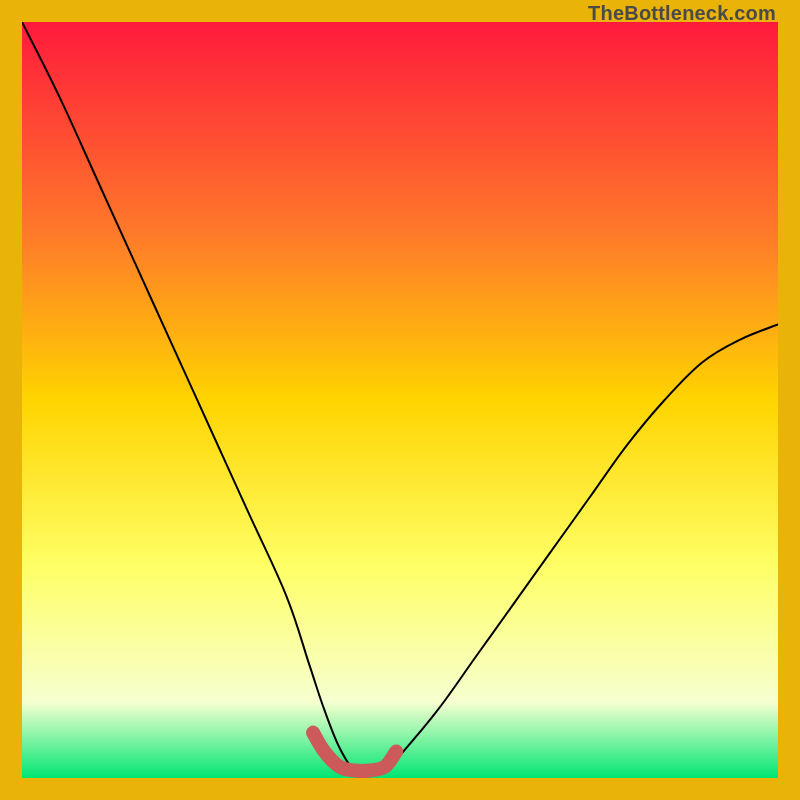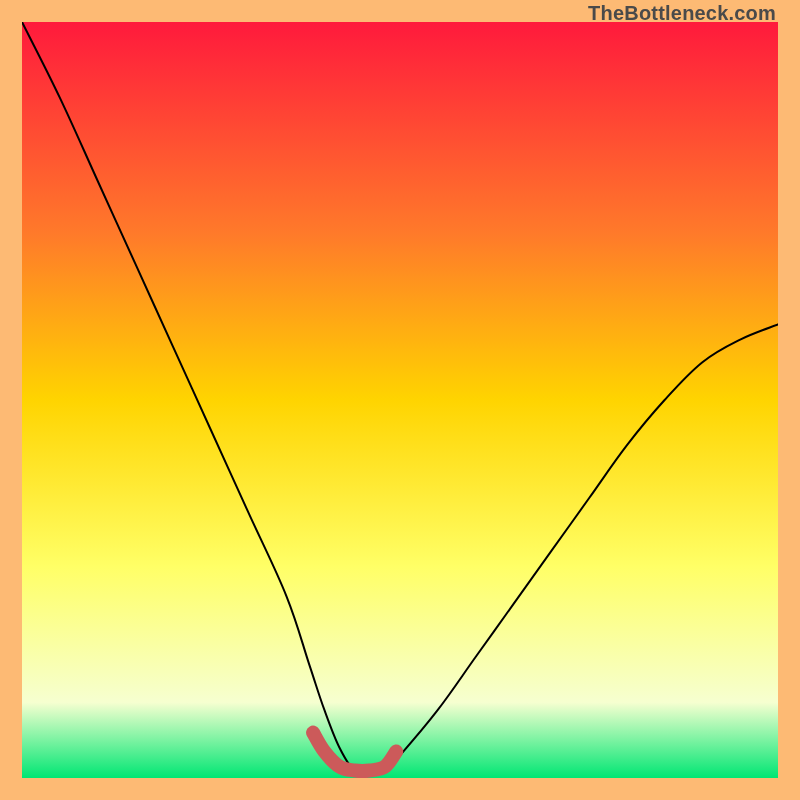--- a/index.html
+++ b/index.html
@@ -10,21 +10,21 @@
     background: #000;
     overflow: hidden;
     font-family: Arial, Helvetica, sans-serif;
   }
   .frame {
     position: absolute;
     top: 0;
     left: 0;
     width: 800px;
     height: 800px;
-    background: #fdba74;
+    background: #eab308;
   }
   .plot {
     position: absolute;
     top: 22px;
     left: 22px;
     width: 756px;
     height: 756px;
     overflow: hidden;
   }
   .watermark {

